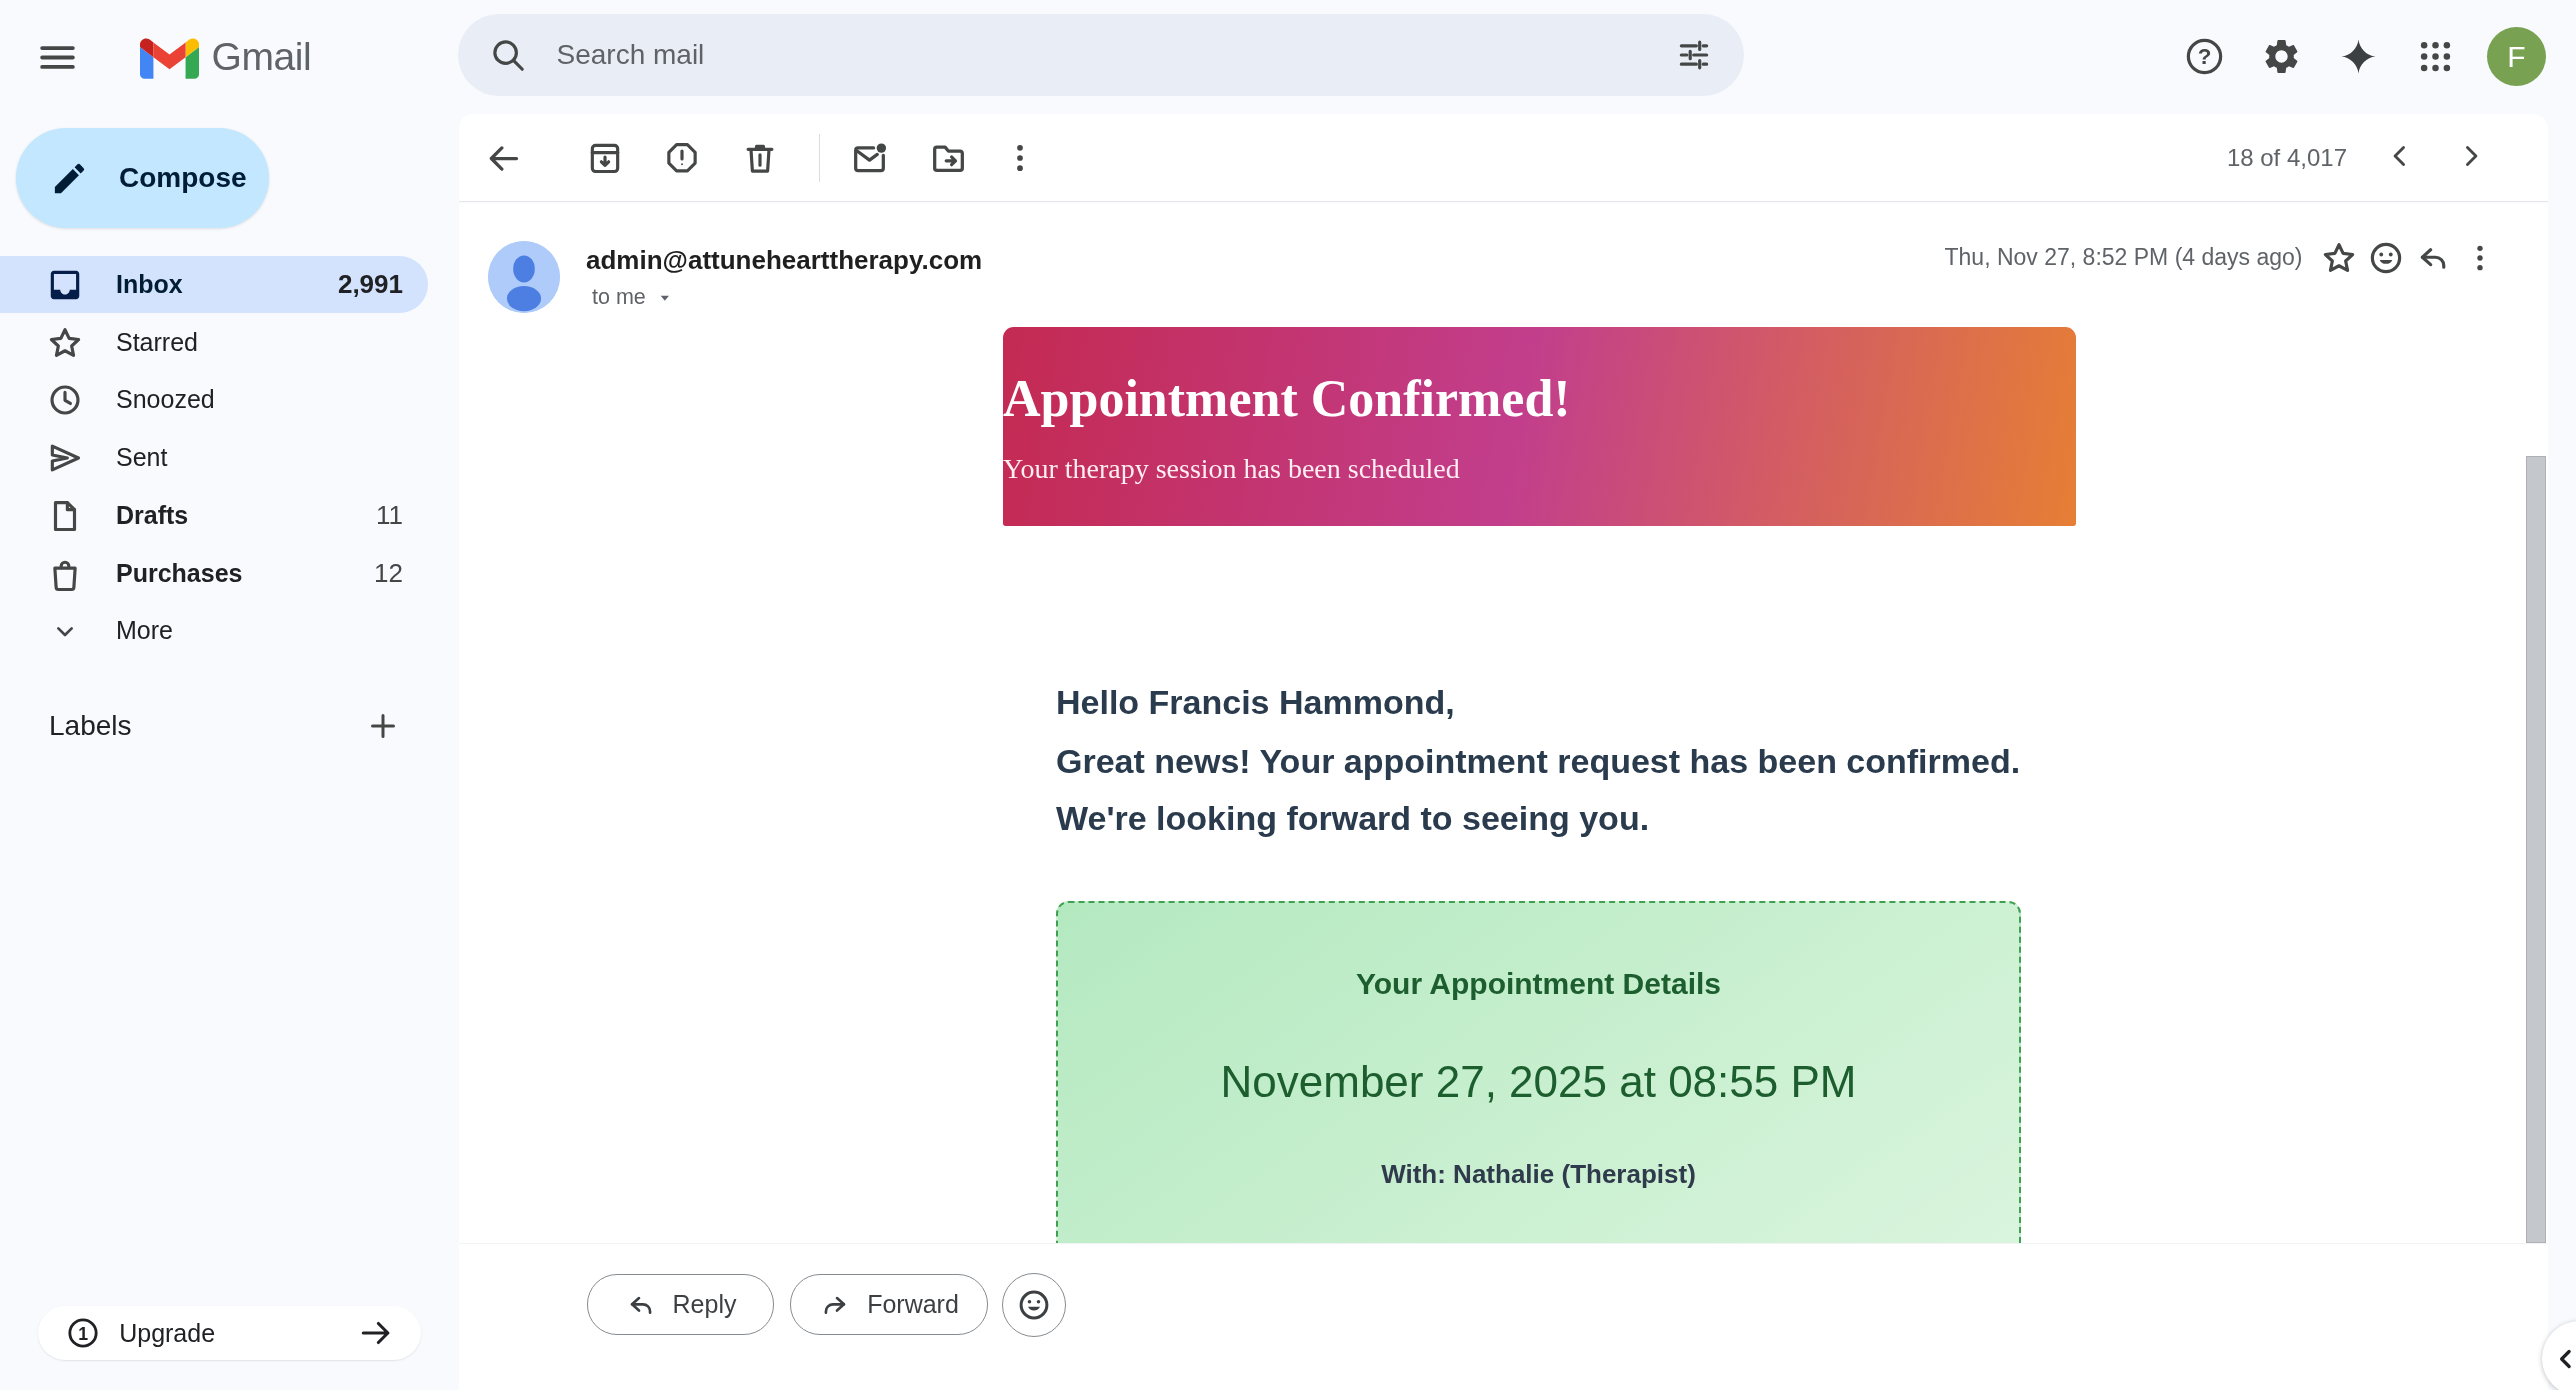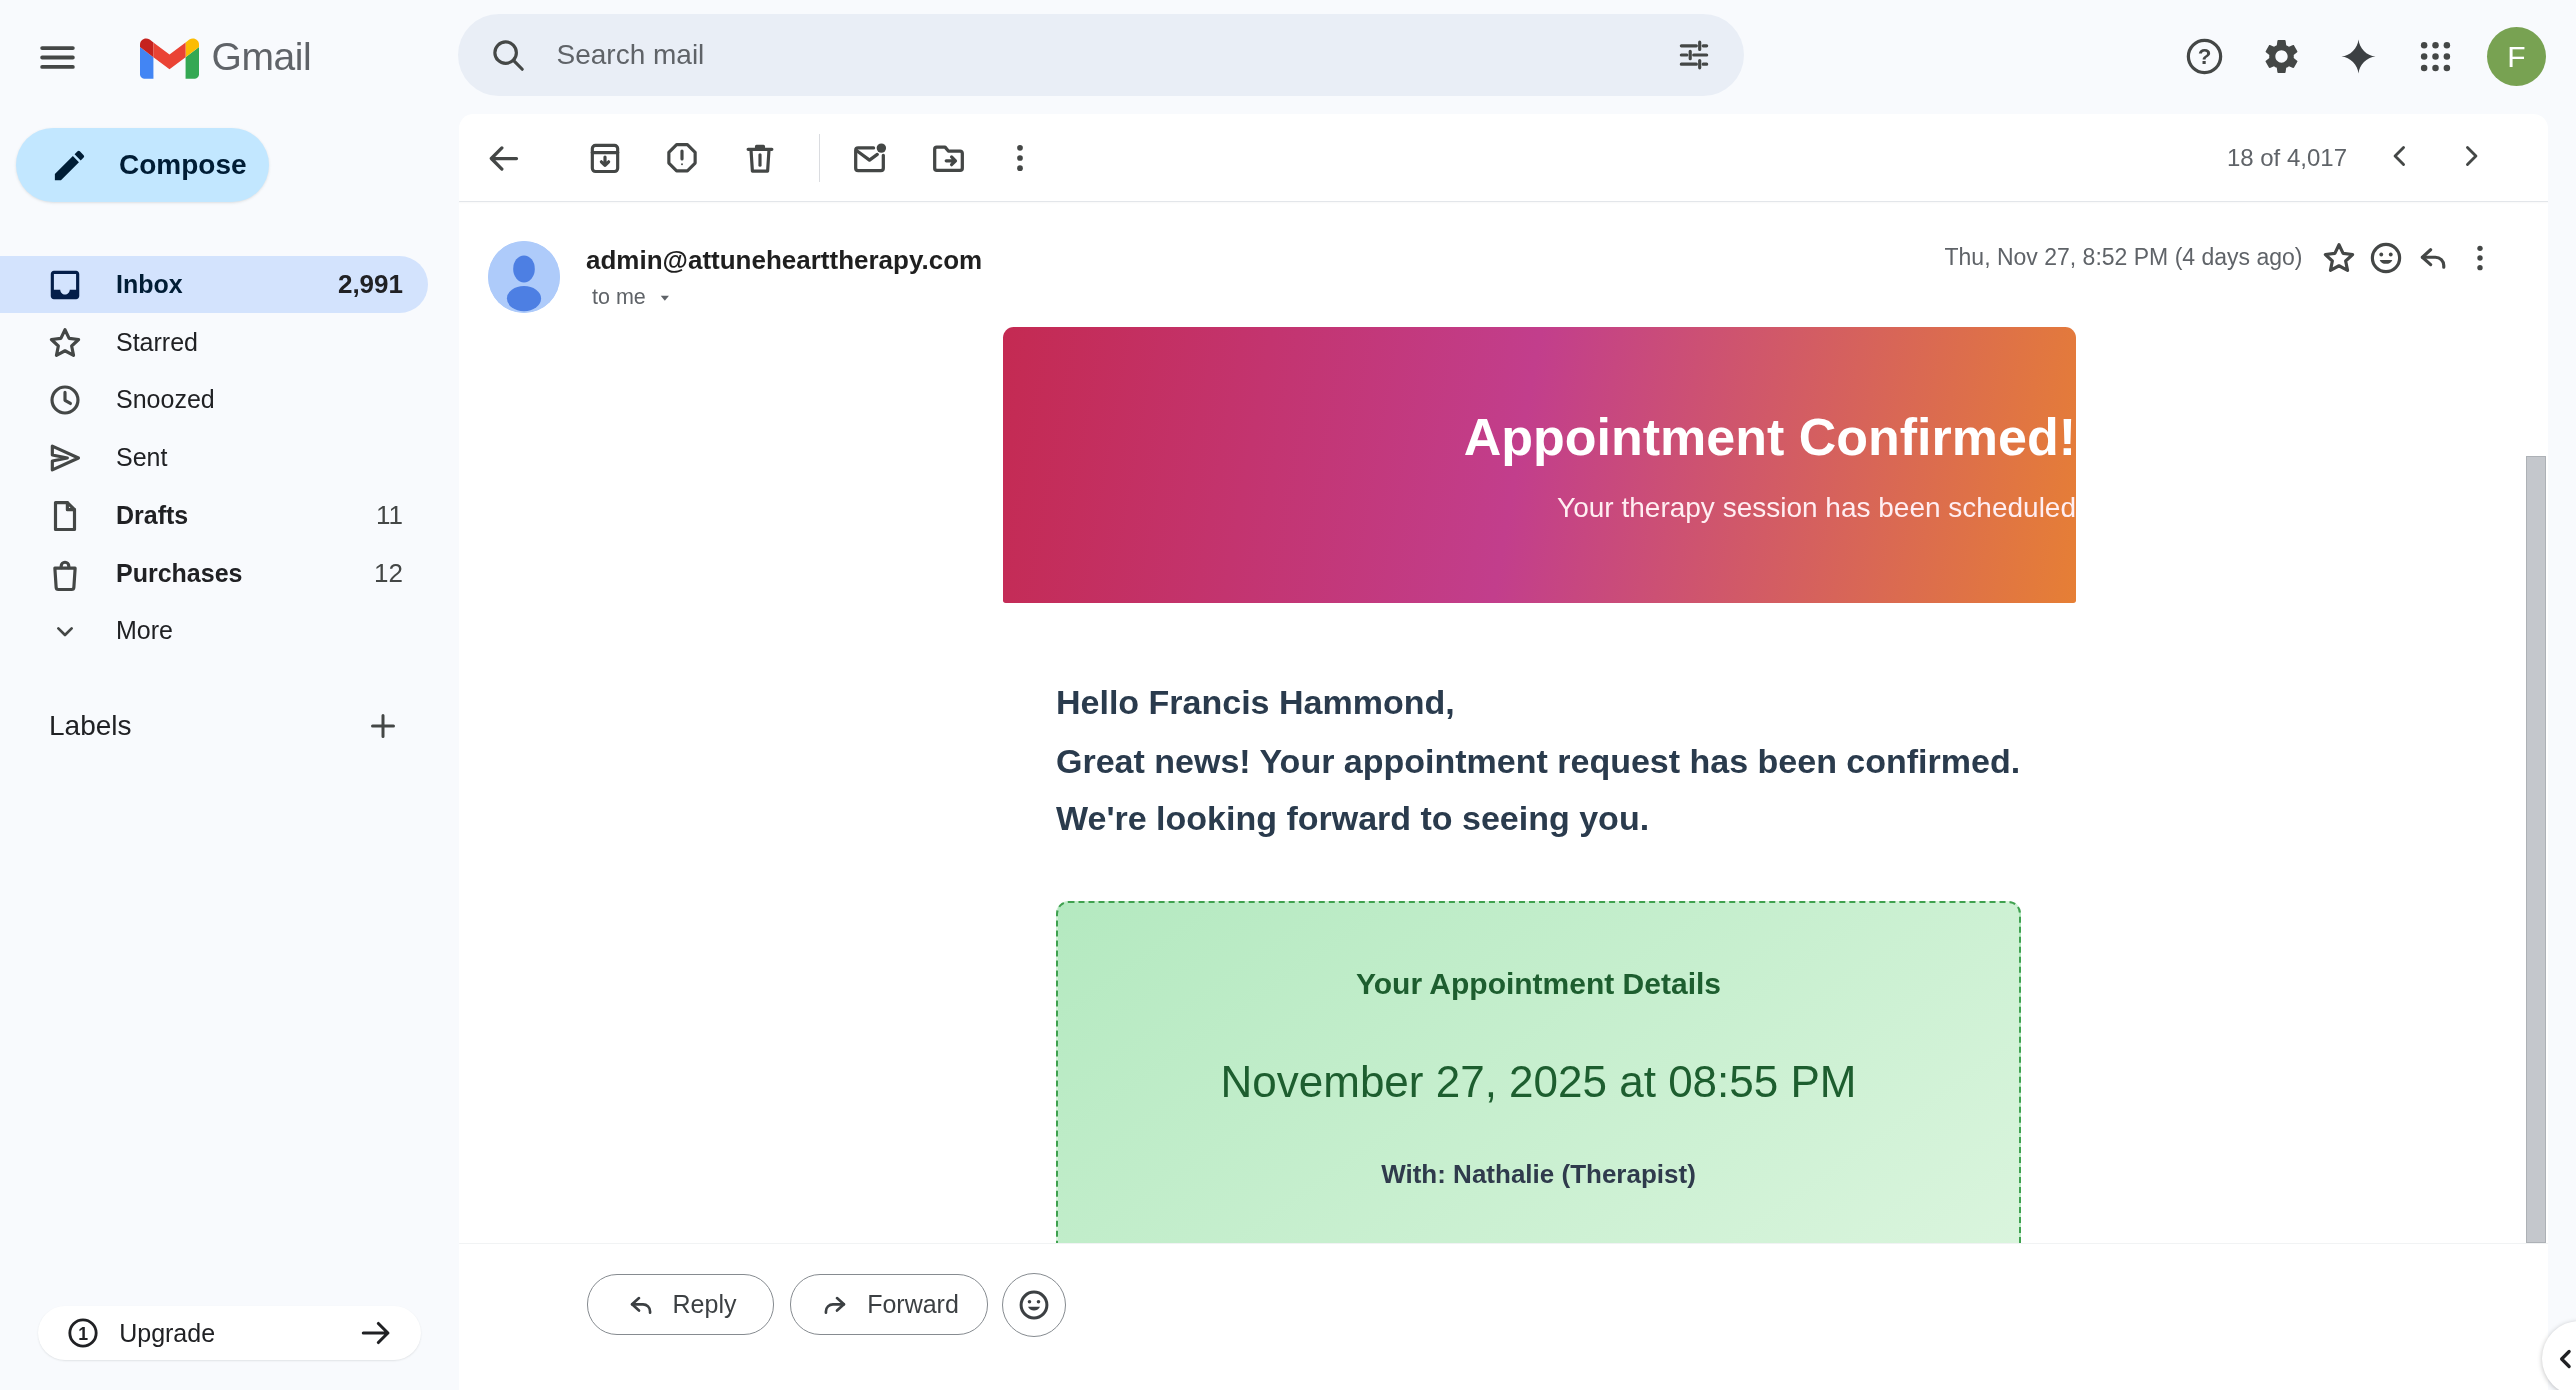--- a/index.html
+++ b/index.html
@@ -15,21 +15,21 @@
   .logo-text{font-size:39px;color:var(--text-secondary);letter-spacing:-0.4px;}
   .searchbar{left:458px;top:14.3px;width:1286px;height:82px;border-radius:41px;background:var(--search-bg);
              display:flex;align-items:center;padding:0 25px;box-sizing:border-box;}
   .search-input{flex:1;border:none;background:transparent;outline:none;font-size:28px;margin-left:21.5px;
                 font-family:inherit;color:var(--text-primary);}
   .search-input::placeholder{color:var(--text-secondary);opacity:1;}
   .topbar-right{right:30px;top:27px;display:flex;align-items:center;gap:27px;}
   .avatar{width:59px;height:59px;border-radius:50%;background:var(--avatar-bg);color:#fff;font-size:30px;
           display:flex;align-items:center;justify-content:center;border:none;cursor:pointer;}
   
-  .compose{left:16px;top:128px;width:253px;height:74px;border-radius:50px;background:var(--compose-bg);
+  .compose{left:16px;top:128px;width:253px;height:100px;border-radius:50px;background:var(--compose-bg);
            border:none;display:flex;align-items:center;gap:30px;padding:0 0 0 34px;cursor:pointer;
            box-shadow:0 0.9px 2.7px rgba(60,64,67,.15);}
   .compose-label{font-size:28px;font-weight:600;color:var(--compose-text);}
   .nav-row{left:0;width:428px;height:57px;border-radius:0 29px 29px 0;display:flex;align-items:center;
            cursor:pointer;}
   .nav-row .nicon{width:39px;display:flex;justify-content:center;margin-left:45px;}
   .nav-label{margin-left:32px;font-size:25px;color:#202124;}
   .nav-label.bold{font-weight:700;}
   .nav-count{margin-left:auto;margin-right:25px;font-size:26px;color:#444746;}
   .nav-count.bold{font-weight:700;color:#202124;}
@@ -55,23 +55,23 @@
   .mailwrap{left:0;top:88px;width:2089px;height:1041px;overflow:hidden;}
   .sender-avatar{left:29px;top:39px;width:72px;height:72px;border-radius:50%;overflow:hidden;
                  background:var(--sender-avatar-bg);border:none;padding:0;cursor:pointer;}
   .sender{left:127px;top:43px;font-size:26px;font-weight:700;color:var(--text-primary);}
   .tome{left:127px;top:82px;display:flex;align-items:center;gap:9px;font-size:21.5px;
         color:var(--text-secondary);cursor:pointer;background:none;border:none;font-family:inherit;}
   .head-right{right:45px;top:32px;display:flex;align-items:center;}
   .head-date{font-size:23px;color:var(--text-secondary);margin-right:12.5px;}
   .hbtn{width:47px;height:47px;display:flex;align-items:center;justify-content:center;background:none;
         border:none;cursor:pointer;padding:0;}
-  .banner{left:544px;top:125px;width:1073px;height:276px;border-radius:10.7px 10.7px 2.7px 2.7px;
+  .banner{left:544px;top:125px;width:1073px;height:199px;border-radius:10.7px 10.7px 2.7px 2.7px;
           background:linear-gradient(100deg,var(--banner-start) 0%,var(--banner-mid) 48%,var(--banner-end) 100%);
-          display:flex;flex-direction:column;align-items:flex-end;justify-content:center;gap:25px;}
+          display:flex;flex-direction:column;align-items:flex-start;justify-content:center;gap:25px;font-family:Liberation Serif, serif;}
   .banner-title{color:#fff;font-size:52px;font-weight:700;}
   .banner-sub{color:#ffeef2;font-size:28px;}
   .bodyline{left:597px;width:1297px;font-size:34px;font-weight:700;color:var(--body-text);}
   .greenbox{left:597px;top:699px;width:965px;height:376px;border-radius:12.5px;border:2.7px dashed var(--green-border);
             background:linear-gradient(145deg,var(--green-bg-start) 0%,var(--green-bg-end) 100%);
             box-sizing:border-box;}
   .gb-heading{left:0;top:64px;width:100%;text-align:center;font-size:30px;font-weight:700;color:var(--green-dark);}
   .gb-datetime{left:0;top:154px;width:100%;text-align:center;font-size:44px;font-weight:400;color:var(--green-dark);}
   .gb-with{left:0;top:256px;width:100%;text-align:center;font-size:26px;color:var(--with-text);font-weight:bold;}
   

